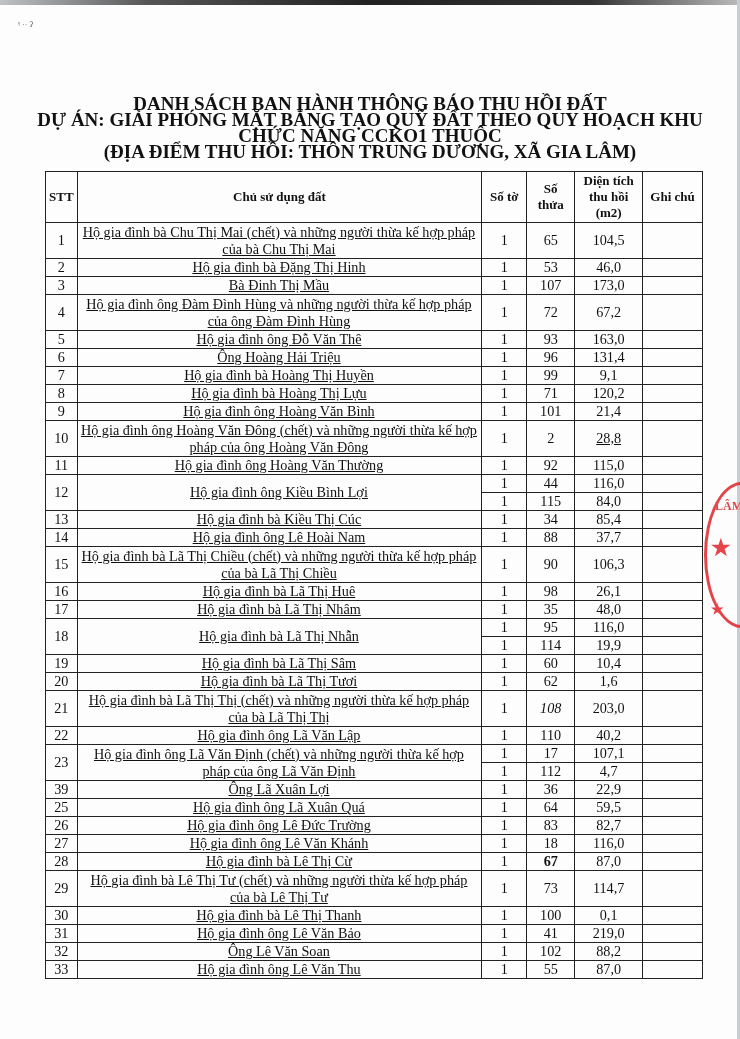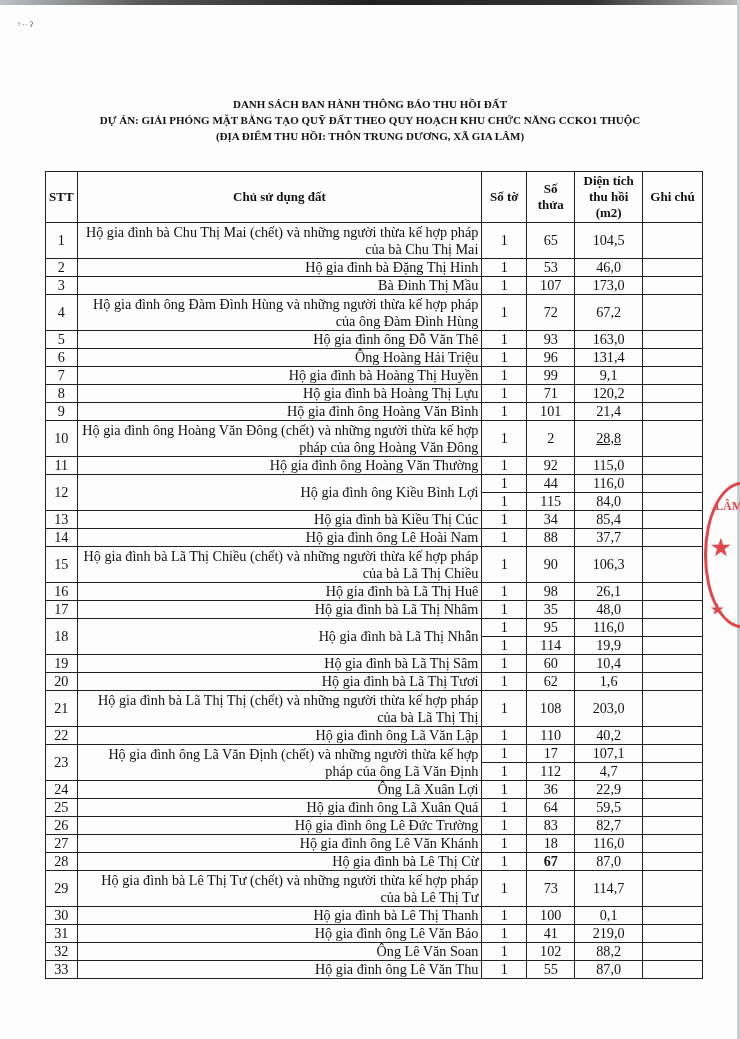--- a/index.html
+++ b/index.html
@@ -14,32 +14,32 @@
       position: absolute; left: 0; top: 0; width: 740px; height: 5px;
       background: linear-gradient(to right, #bfc3c6 0%, #555 20%, #222 50%, #333 80%, #bbb 100%);
     }
     .scan-right {
       position: absolute; right: 0; top: 0; width: 3px; height: 1039px;
       background: #c9cdd0;
     }
     .marks { position: absolute; left: 18px; top: 20px; font-size: 8px; color: #555; }
     .title-block {
       position: absolute; left: 30px; top: 96px; width: 680px;
-      text-align: center; font-weight: bold; font-size: 11px; line-height: 16px;
+      text-align: center; font-weight: bold; font-size: 19px; line-height: 16px;
     }
     table {
       position: absolute; left: 45px; top: 171px;
       border-collapse: collapse; font-size: 14.2px;
       width: 658px;
     }
     th, td { border: 1.1px solid #222; padding: 0 3px; }
     th { font-weight: bold; font-size: 13px; line-height: 16px; height: 50px; }
     td { line-height: 17px; height: 17px; }
     td.c { text-align: center; }
-    td.name { text-align: right; padding-left: 2px; }
+    td.name { text-align: center; padding-left: 2px; text-decoration: underline; }
     col.stt { width: 31px; }
     col.name { width: 406px; }
     col.sheet { width: 45px; }
     col.plot { width: 48px; }
     col.area { width: 68px; }
     col.note { width: 60px; }
     .stamp {
       position: absolute; left: 704px; top: 482px; width: 70px; height: 140px;
       border: 3px solid #e0262b; border-radius: 50%; opacity: .85;
     }
@@ -251,21 +251,21 @@
         <td class="name" rowspan="1">Hộ gia đình bà Lã Thị Tươi</td>
         <td class="c" style="height: 17px;">1</td>
         <td class="c" style="height: 17px;">62</td>
         <td class="c" style="height: 17px;">1,6</td>
         <td></td>
       </tr>
       <tr>
         <td class="c" rowspan="1">21</td>
         <td class="name" rowspan="1">Hộ gia đình bà Lã Thị Thị (chết) và những người thừa kế hợp pháp của bà Lã Thị Thị</td>
         <td class="c" style="height: 35px;">1</td>
-        <td class="c" style="height: 35px;">108</td>
+        <td class="c" style="height: 35px; font-style: italic;">108</td>
         <td class="c" style="height: 35px;">203,0</td>
         <td></td>
       </tr>
       <tr>
         <td class="c" rowspan="1">22</td>
         <td class="name" rowspan="1">Hộ gia đình ông Lã Văn Lập</td>
         <td class="c" style="height: 17px;">1</td>
         <td class="c" style="height: 17px;">110</td>
         <td class="c" style="height: 17px;">40,2</td>
         <td></td>
@@ -278,21 +278,21 @@
         <td class="c" style="height: 17px;">107,1</td>
         <td></td>
       </tr>
       <tr>
         <td class="c" style="height: 17px;">1</td>
         <td class="c" style="height: 17px;">112</td>
         <td class="c" style="height: 17px;">4,7</td>
         <td></td>
       </tr>
       <tr>
-        <td class="c" rowspan="1">24</td>
+        <td class="c" rowspan="1">39</td>
         <td class="name" rowspan="1">Ông Lã Xuân Lợi</td>
         <td class="c" style="height: 17px;">1</td>
         <td class="c" style="height: 17px;">36</td>
         <td class="c" style="height: 17px;">22,9</td>
         <td></td>
       </tr>
       <tr>
         <td class="c" rowspan="1">25</td>
         <td class="name" rowspan="1">Hộ gia đình ông Lã Xuân Quá</td>
         <td class="c" style="height: 17px;">1</td>

